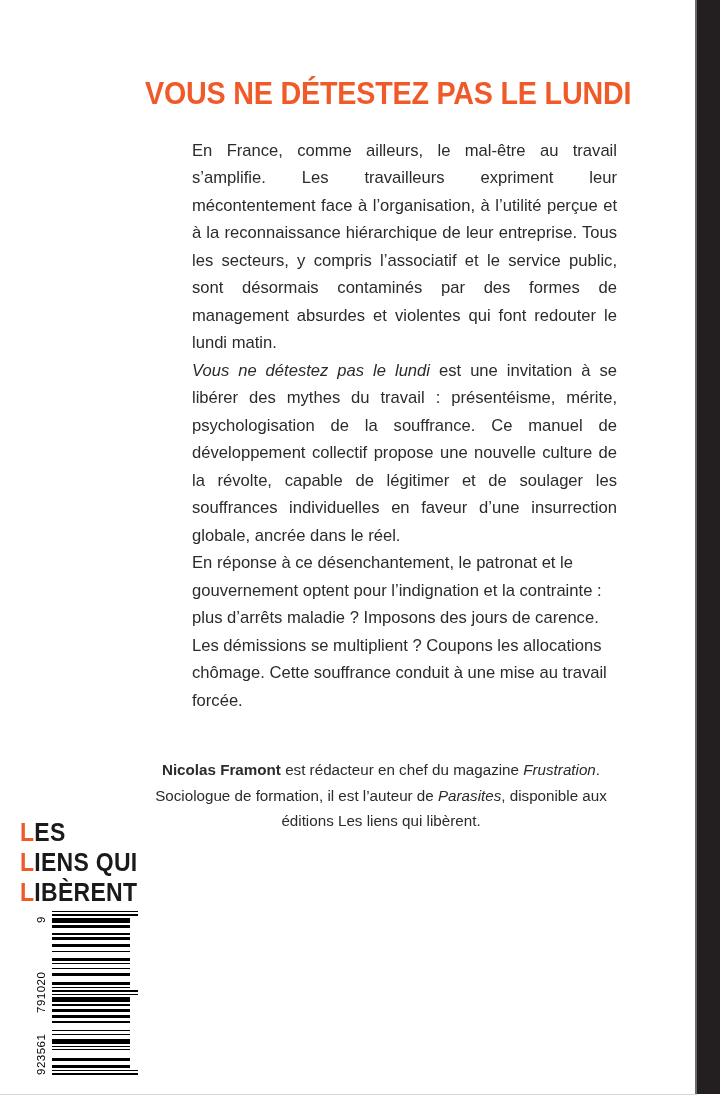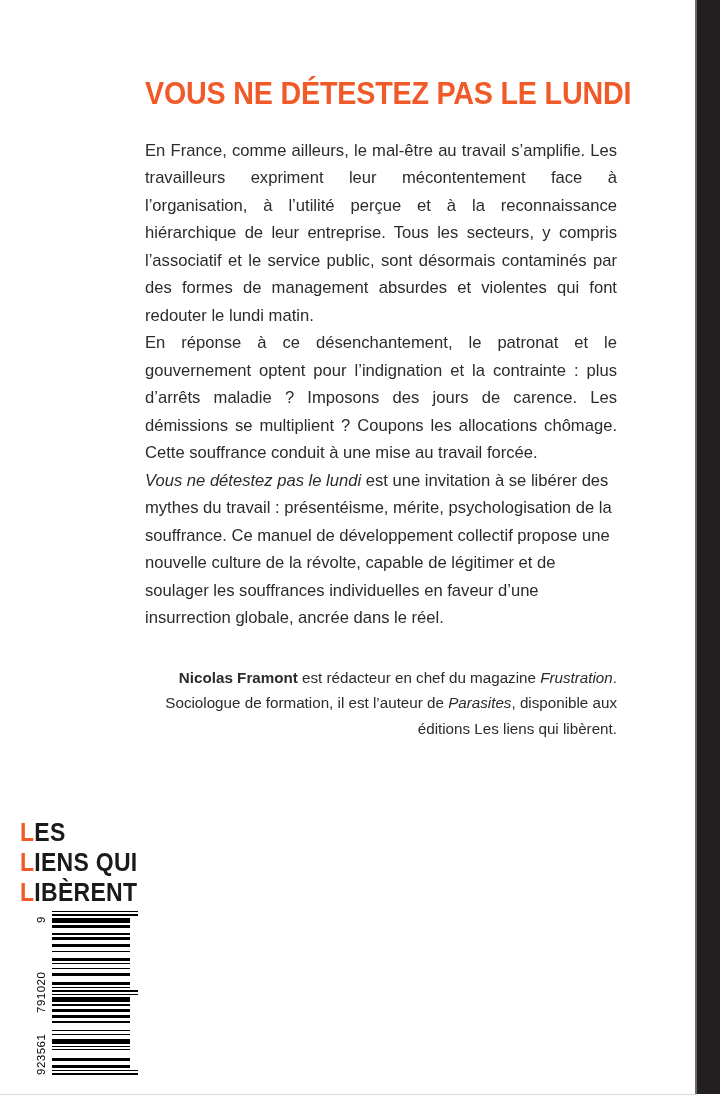--- a/index.html
+++ b/index.html
@@ -72,39 +72,40 @@
     white-space: nowrap;
   }
 
   .blurb {
     margin-top: 28px;
     font-size: 16.6px;
     line-height: 27.5px;
     color: #2b2b2b;
     text-align: justify;
     hyphens: none;
+    margin-left: 47px;
   }
 
   .blurb p {
     margin: 0;
   }
   .blurb p:last-child {
     text-align: left;
   }
 
   .blurb em {
     font-style: italic;
   }
 
   .bio {
-    margin-top: 33px;
+    margin-top: 43px;
     font-size: 15.2px;
     line-height: 25.5px;
     color: #2b2b2b;
-    text-align: right;
+    text-align: center;
   }
   .bio b { font-weight: bold; }
   .bio em { font-style: italic; }
 
   
   .logo {
     position: absolute;
     left: 20px;
     top: 817px;
     font-family: "Liberation Sans Narrow", "Liberation Sans", sans-serif;
@@ -186,22 +187,22 @@
   <div class="spine-edge-highlight"></div>
   <div class="spine-edge"></div>
   <div class="bottom-rule"></div>
 
   <div class="content">
 
     <h1 class="title">VOUS NE DÉTESTEZ PAS LE LUNDI</h1>
 
     <div class="blurb">
       <p>En France, comme ailleurs, le mal-être au travail s’amplifie. Les travailleurs expriment leur mécontentement face à l’organisation, à l’utilité perçue et à la reconnaissance hiérarchique de leur entreprise. Tous les secteurs, y compris l’associatif et le service public, sont désormais contaminés par des formes de management absurdes et violentes qui font redouter le lundi matin.</p>
+      <p><em>Vous ne détestez pas le lundi</em><span> est une invitation à se libérer des mythes du travail : présentéisme, mérite, psychologisation de la souffrance. Ce manuel de développement collectif propose une nouvelle culture de la révolte, capable de légitimer et de soulager les souffrances individuelles en faveur d’une insurrection globale, ancrée dans le réel.</span></p>
       <p>En réponse à ce désenchantement, le patronat et le gouvernement optent pour l’indignation et la contrainte : plus d’arrêts maladie ? Imposons des jours de carence. Les démissions se multiplient ? Coupons les allocations chômage. Cette souffrance conduit à une mise au travail forcée.</p>
-      <p><em>Vous ne détestez pas le lundi</em><span> est une invitation à se libérer des mythes du travail : présentéisme, mérite, psychologisation de la souffrance. Ce manuel de développement collectif propose une nouvelle culture de la révolte, capable de légitimer et de soulager les souffrances individuelles en faveur d’une insurrection globale, ancrée dans le réel.</span></p>
     </div>
 
     <div class="bio"><b>Nicolas Framont</b><span> est rédacteur en chef du magazine </span><em>Frustration</em><span>. Sociologue de formation, il est l’auteur de </span><em>Parasites</em><span>, disponible aux éditions Les liens qui libèrent.</span></div>
 
   </div>
 
   <div class="logo">
     <div><span class="lead">L</span><span>ES</span></div>
     <div><span class="lead">L</span><span>IENS QUI</span></div>
     <div><span class="lead">L</span><span>IBÈRENT</span></div>

